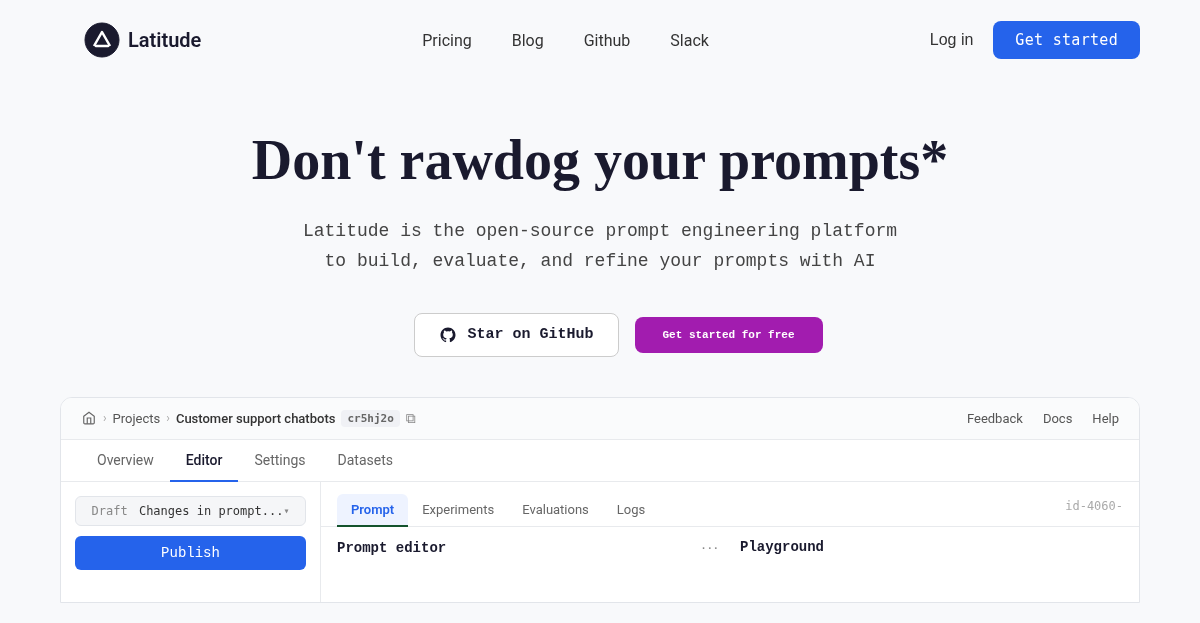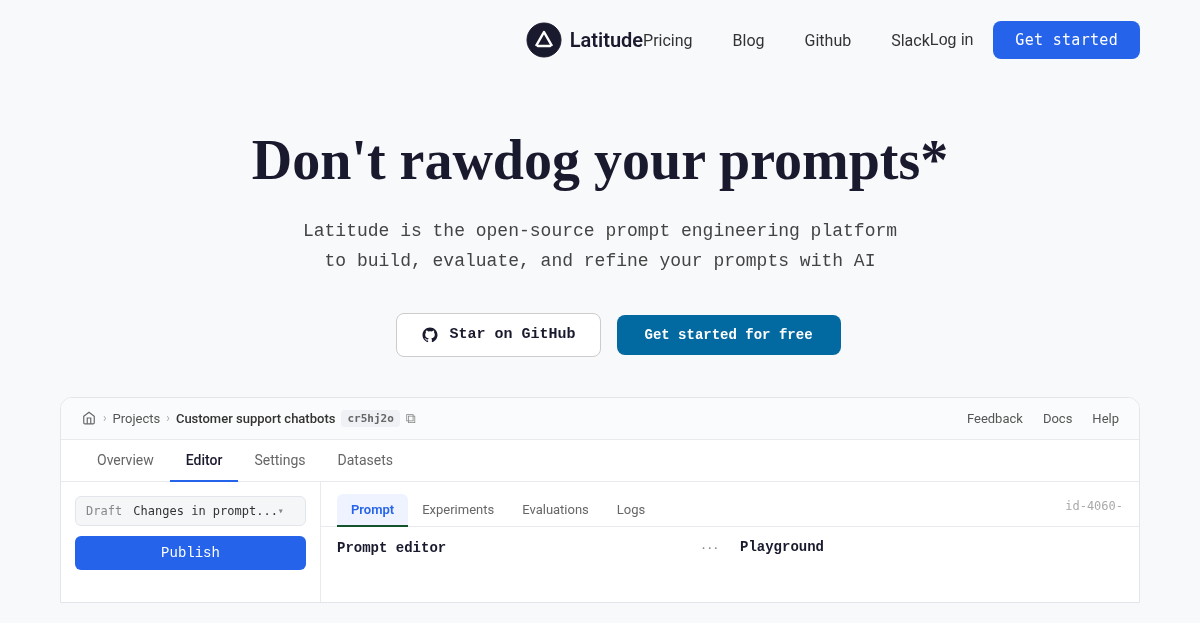--- a/index.html
+++ b/index.html
@@ -7,21 +7,21 @@
       font-family: -apple-system, BlinkMacSystemFont, 'Segoe UI', Roboto, sans-serif;
       background: #f8f9fb;
       min-height: 623px;
       overflow: hidden;
     }
 
     
     nav {
       display: flex;
       align-items: center;
-      justify-content: flex-end;
+      justify-content: space-between;
       padding: 0 60px;
       height: 80px;
       background: #f8f9fb;
       margin-left: 24px;
     }
     .nav-logo {
       display: flex;
       align-items: center;
       gap: 8px;
     }
@@ -105,26 +105,26 @@
       padding: 12px 24px;
       border-radius: 8px;
       font-size: 15px;
       font-family: 'Courier New', Courier, monospace;
       font-weight: 600;
       color: #1a1a2e;
       cursor: pointer;
       margin-left: 37px;
     }
     .btn-free {
-      background: #0369a1;
+      background: #a21caf;
       color: white;
       border: none;
       padding: 12px 28px;
       border-radius: 8px;
-      font-size: 14px;
+      font-size: 11px;
       font-family: 'Courier New', Courier, monospace;
       font-weight: 600;
       cursor: pointer;
     }
 
     
     .editor-panel {
       margin: 0 60px;
       background: white;
       border: 1px solid #e2e5ea;
@@ -210,21 +210,21 @@
       min-height: 120px;
     }
     .editor-left {
       width: 260px;
       border-right: 1px solid #e8eaed;
       padding: 14px;
     }
     .draft-selector {
       display: flex;
       align-items: center;
-      justify-content: flex-start;
+      justify-content: center;
       background: #f5f6f8;
       border: 1px solid #e2e5ea;
       border-radius: 6px;
       padding: 7px 10px;
       font-size: 12px;
       color: #444;
       cursor: pointer;
       font-family: monospace;
     }
     .draft-label {

